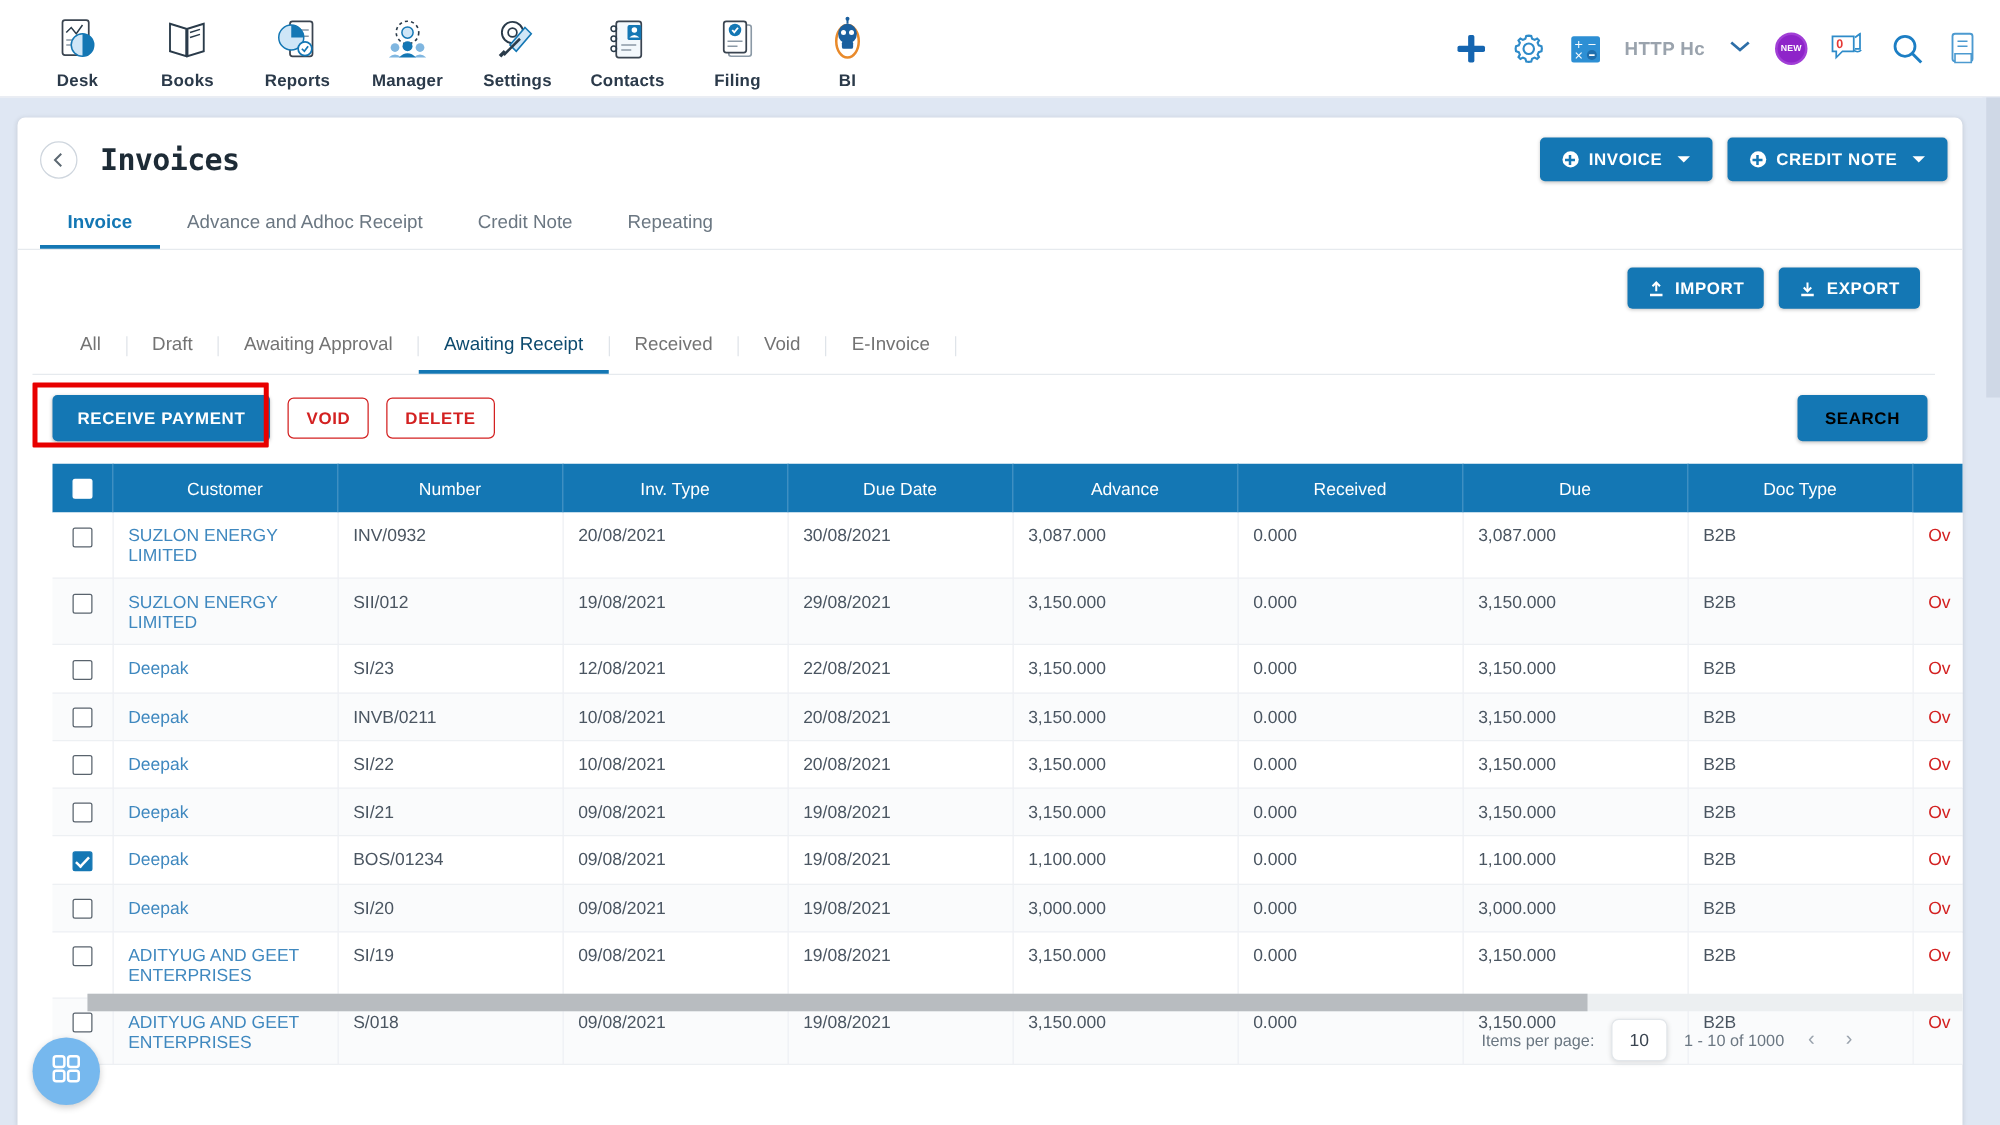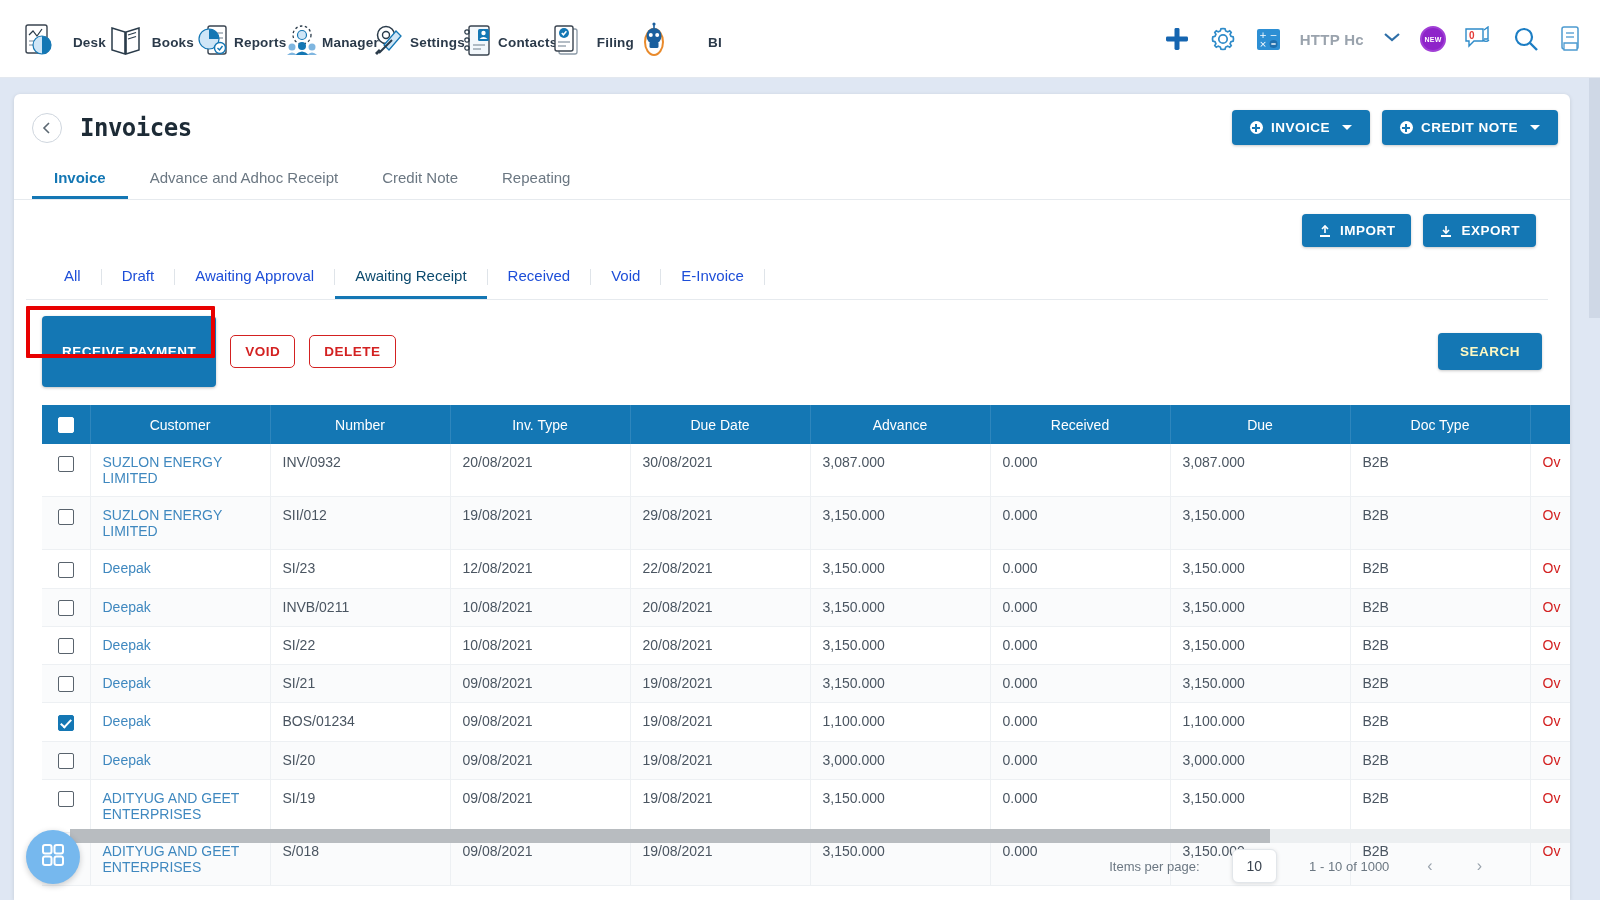--- a/index.html
+++ b/index.html
@@ -13,22 +13,22 @@
   
   .topbar {
     height: 78px; background: #ffffff;
     display: flex; align-items: center;
     padding: 0 14px 0 18px;
     border-bottom: 1px solid #e3e8ef;
     position: relative;
   }
   .nav-items { display: flex; align-items: flex-start; gap: 0; }
   .nav-item {
-    width: 88px; display: flex; 
-    align-items: center; justify-content: space-between;
+    width: 88px; display: flex; flex-direction: column;
+    align-items: center; justify-content: flex-end;
     cursor: pointer; padding-top: 4px;
   }
   .nav-item.wide { width: 130px; }
   .nav-ico { height: 44px; display: flex; align-items: center; justify-content: center; }
   .nav-label {
     font-size: 13.5px; color: #2b3a4a; font-weight: 700;
     margin-top: 3px; letter-spacing: .2px; white-space: nowrap;
   }
 
   .top-right {
@@ -113,43 +113,43 @@
   .ie-row { display: flex; justify-content: flex-end; gap: 12px; padding: 14px 34px 0 0; }
   .ie-row .btn { padding: 9px 16px; }
 
   
   .filters {
     display: flex; align-items: flex-end;
     padding: 0 18px; margin-top: 14px;
     border-bottom: 1px solid #e6eaee; margin-left: 12px; margin-right: 22px;
   }
   .filter {
-    font-size: 15px; color: #1d4ed8; padding: 6px 20px 12px;
+    font-size: 15px; color: #737373; padding: 6px 20px 12px;
     cursor: pointer; border-bottom: 3px solid transparent; white-space: nowrap;
   }
   .filter.active { color: #0c4a6e; font-weight: 400; border-bottom-color: #1477b4; }
   .fsep { width: 1px; height: 16px; background: #dfe4e9; margin-bottom: 14px; }
 
   
   .actions { display: flex; align-items: center; padding: 16px 28px 0 28px; position: relative; }
   .btn-receive {
     background: #1477b4; color: #fff; border: none; border-radius: 4px;
     font-size: 13.5px; font-weight: 700; letter-spacing: .5px;
-    padding: 28px 20px; cursor: pointer;
+    padding: 11px 20px; cursor: pointer;
     font-family: "Liberation Sans", sans-serif;
     box-shadow: 0 1px 3px rgba(0,0,0,.25);
   }
   .btn-outline {
     background: #fff; color: #d32121; border: 1.6px solid #d32121;
     border-radius: 5px; font-size: 13.5px; font-weight: 700; letter-spacing: .5px;
     padding: 8px 14px; cursor: pointer; margin-left: 14px;
     font-family: "Liberation Sans", sans-serif;
   }
   .btn-search {
-    margin-left: auto; background: #1477b4; color: #fef9c3; border: none;
+    margin-left: auto; background: #1477b4; color: #000000; border: none;
     border-radius: 4px; font-size: 13.5px; font-weight: 700; letter-spacing: .5px;
     padding: 11px 22px; cursor: pointer;
     font-family: "Liberation Sans", sans-serif;
     box-shadow: 0 1px 3px rgba(0,0,0,.22);
   }
   .hl-box {
     position: absolute; left: 12px; top: 6px;
     width: 189px; height: 52px;
     border: 4px solid #e80000; pointer-events: none; border-radius: 1px;
   }
@@ -189,21 +189,21 @@
   
   .hscroll {
     position: absolute; left: 28px; bottom: 32px; width: 1520px; height: 14px;
     background: #eceff1;
   }
   .hthumb { height: 14px; width: 1200px; background: #b8bcc0; cursor: pointer; }
 
   
   .pager {
     position: absolute; right: 60px; bottom: -8px;
-    display: flex; align-items: center; gap: 32px;
+    display: flex; align-items: center; gap: 13px;
     font-size: 13px; color: #6b7782;
   }
   .pg-select {
     border: 1px solid #e2e6ea; border-radius: 6px; background: #fff;
     padding: 8px 14px; font-size: 14px; color: #3a4450;
     box-shadow: 0 1px 4px rgba(0,0,0,.12); cursor: pointer;
   }
   .pg-arrow { font-size: 16px; color: #9aa3ad; cursor: pointer; padding: 0 6px; }
 
   

